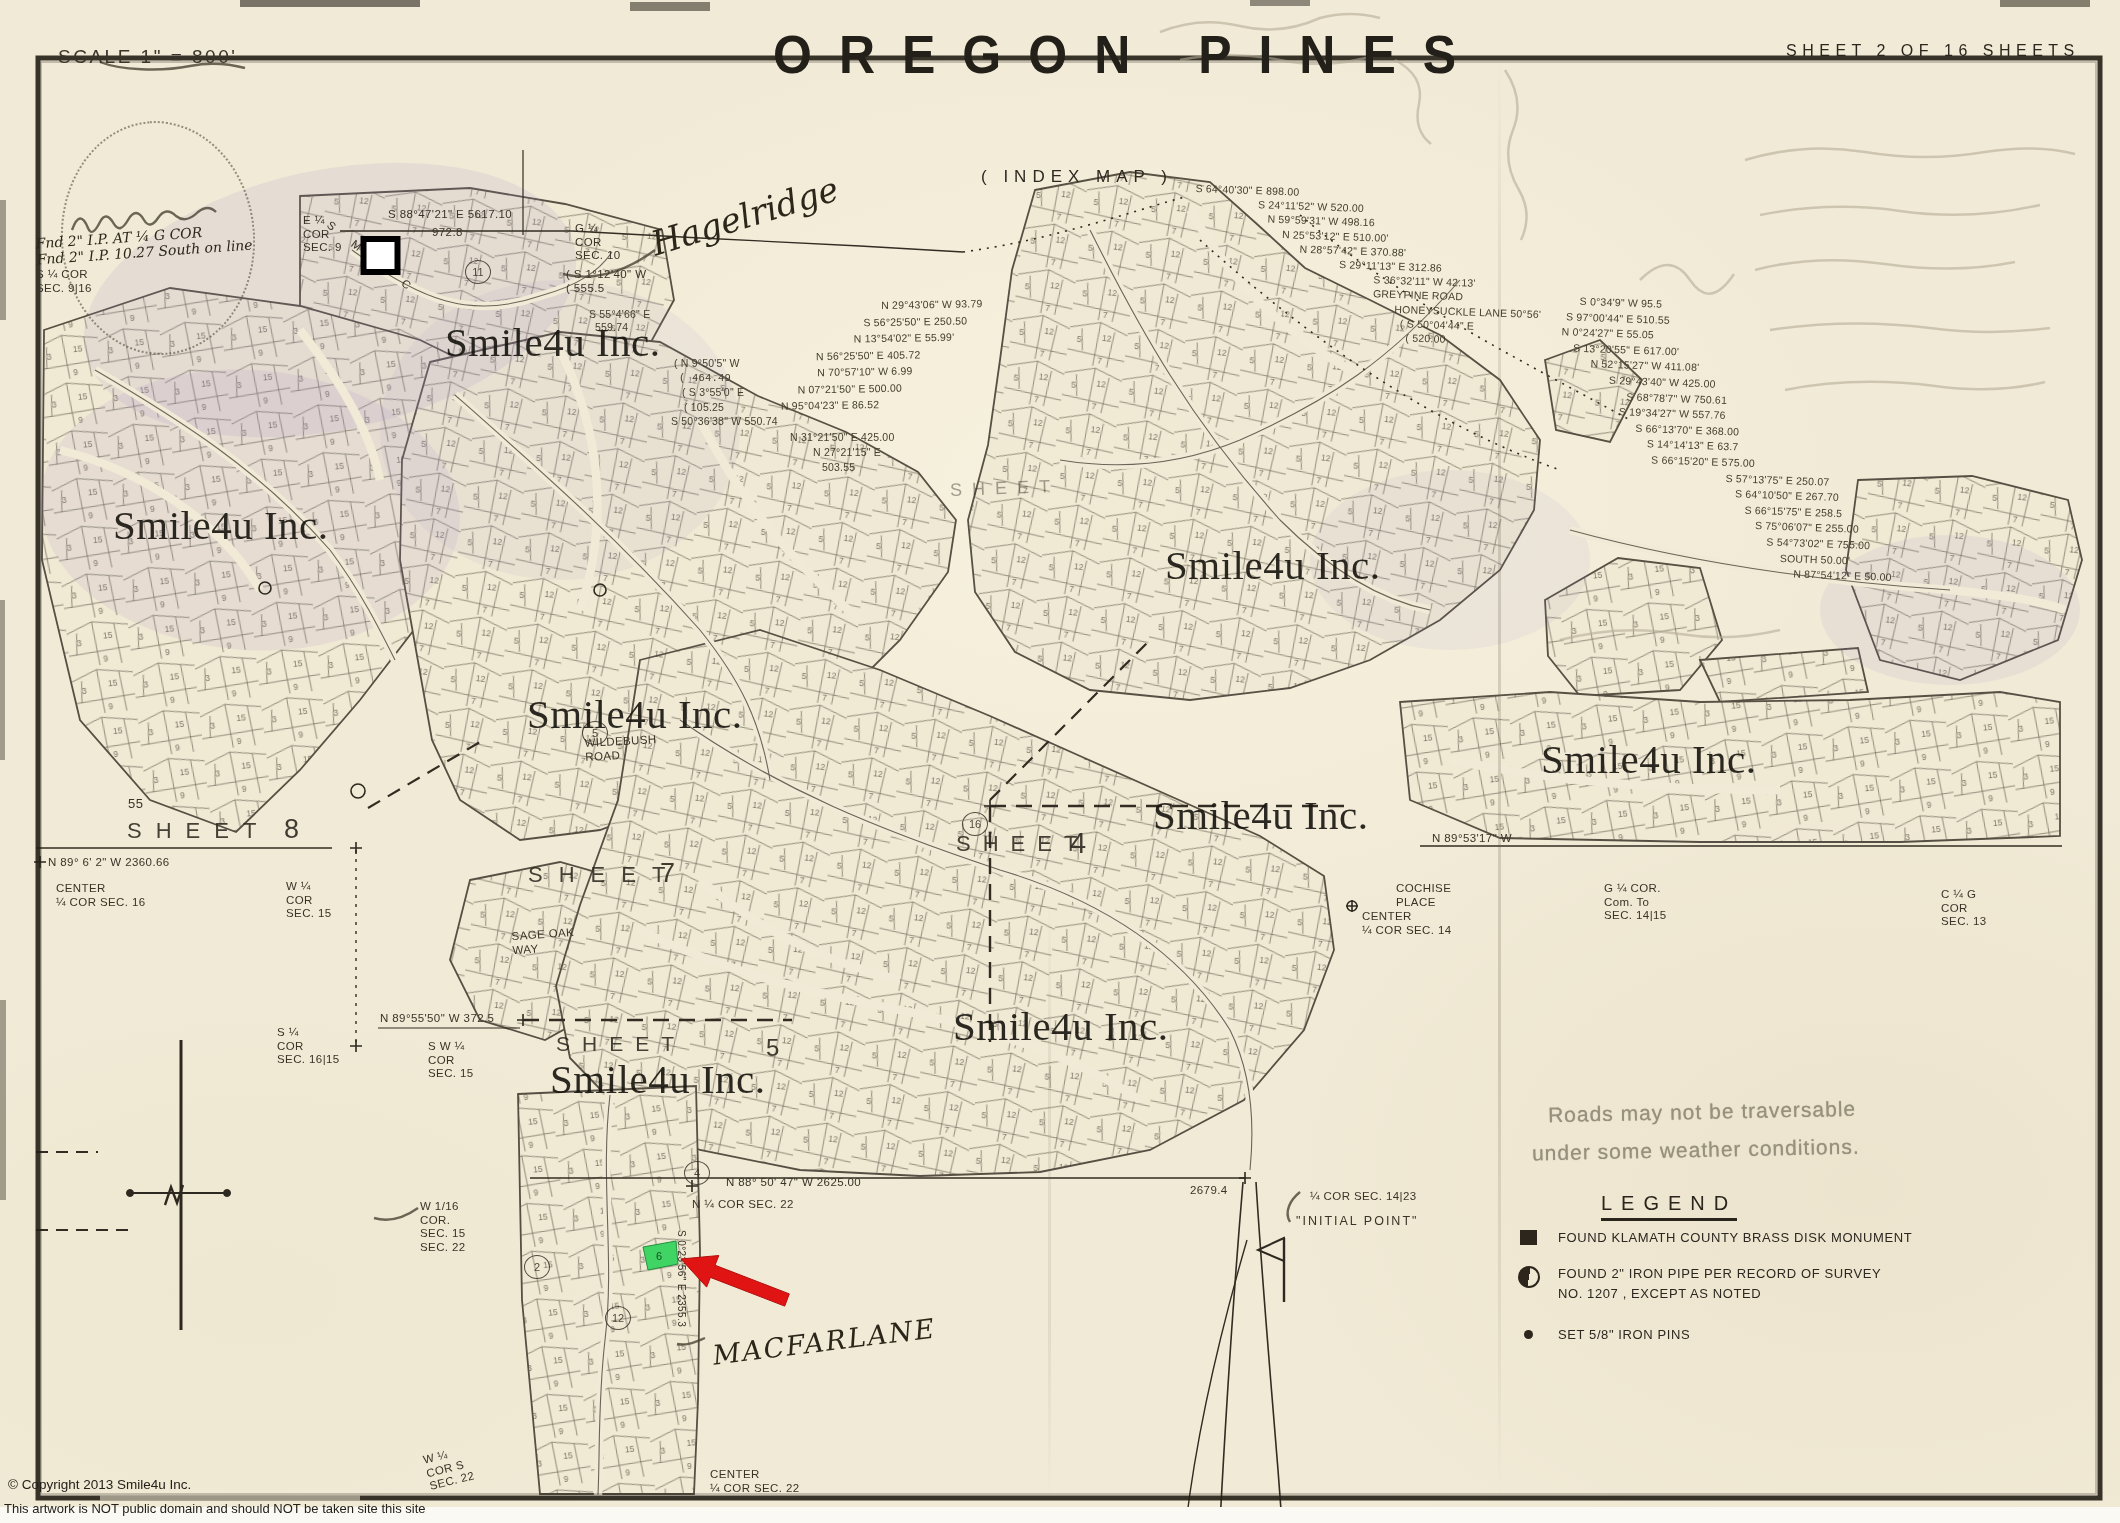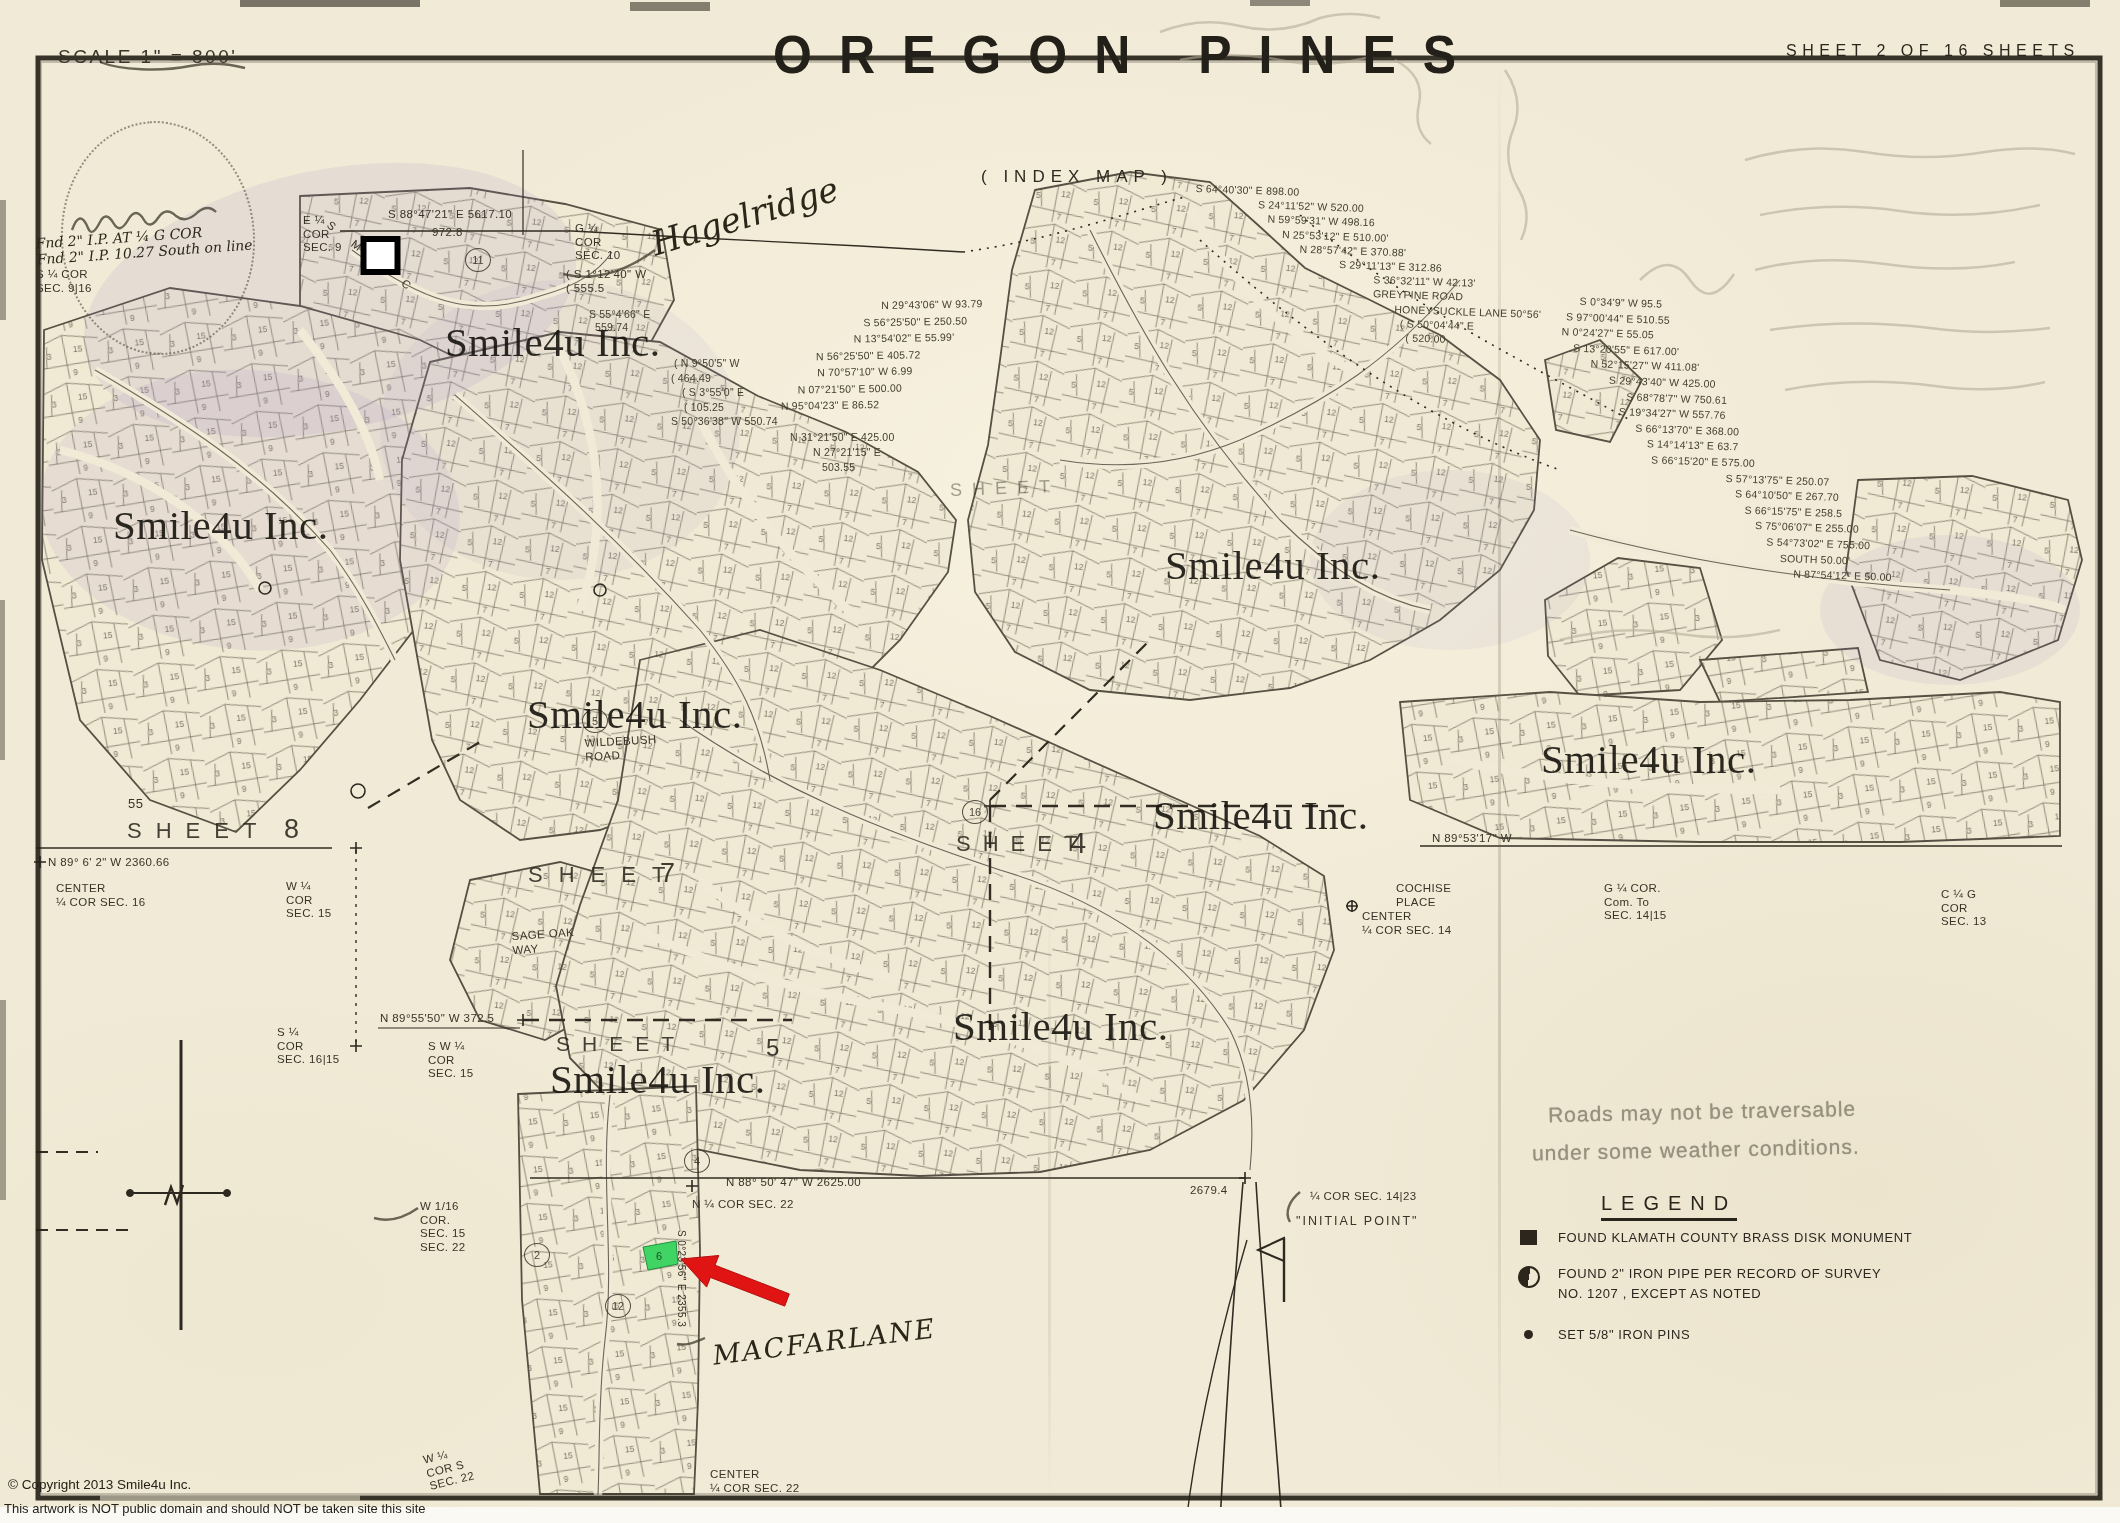--- a/index.html
+++ b/index.html
@@ -27,21 +27,21 @@
     opacity:.9;white-space:nowrap;letter-spacing:.5px;}
   .sheetword{font-size:22px;letter-spacing:14px;color:#2e2920;white-space:nowrap;opacity:.88;}
   .sheetnum{font-size:27px;color:#2e2920;opacity:.9;}
   .ghost{opacity:.42;}
   .script{font-family:"DejaVu Serif",serif;font-style:italic;color:#2b2619;white-space:nowrap;}
   .legendnote{font-size:21px;letter-spacing:1px;color:#96907d;white-space:nowrap;text-shadow:0 0 1px #a39d8a;}
   .legendtitle{font-size:20px;letter-spacing:9px;color:#2a251c;border-bottom:3px solid #2a251c;padding-bottom:3px;}
   .legenditem{font-size:13px;letter-spacing:.6px;color:#2c2720;white-space:nowrap;}
   .copy1{font-size:13.5px;color:#24211b;} .copy2{font-size:13px;color:#24211b;}
   .circlayer .circled{position:absolute;transform:translate(-50%,-50%);width:24px;height:22px;border:1.6px solid #3a3329;
-    border-radius:50%;display:flex;align-items:center;justify-content:center;font-size:11px;color:#352f24;opacity:.85;}
+    border-radius:50%;display:flex;align-items:center;justify-content:center;font-size:11px;color:#352f24;opacity:.85;margin-top:12px;}
   .oval{border:2px dotted #4a4132;border-radius:50%;opacity:.55;}
   .crease{position:absolute;width:3px;background:linear-gradient(180deg,rgba(100,90,70,0),rgba(100,90,70,.22) 30%,rgba(100,90,70,.22) 70%,rgba(100,90,70,0));}
   .sym-square{display:inline-block;width:17px;height:15px;background:#2c261c;}
   .sym-circle{display:inline-block;width:18px;height:18px;border:2px solid #2c261c;border-radius:50%;
     background:linear-gradient(100deg,#2c261c 50%,rgba(0,0,0,0) 50%);}
   .sym-dot{display:inline-block;width:9px;height:9px;background:#2c261c;border-radius:50%;}
   .bottomstrip{position:absolute;left:0;right:0;top:1507px;bottom:0;background:#fbf9f3;}
 </style>
 </head>
 <body>
@@ -293,21 +293,21 @@
       <div style="margin-left: 17px;">N 07°21'50" E  500.00</div>
       <div style="margin-left: 0px;">N 95°04'23" E  86.52</div>
     </div>
   <div class="bgroup ga2" style="left:788px;top:430px">
       <div style="margin-left: 2px;">N 31°21'50" E  425.00</div>
       <div style="margin-left: 25px;">N 27°21'15" E</div>
       <div style="margin-left: 34px;">503.55</div>
     </div>
   <div class="bgroup gb" style="left:671px;top:356px">
       <div style="margin-left: 3px;">( N 9°50'5" W</div>
-      <div style="margin-left: 0;">( 464.49</div>
+      <div style="margin-left: 8px; font-family: Liberation Mono, monospace;">( 464.49</div>
       <div style="margin-left: 11px;">( S 3°55'0" E</div>
       <div style="margin-left: 13px;">( 105.25</div>
       <div style="margin-left: 0px;">S 50°36'38" W  550.74</div>
     </div>
   <div class="bgroup glp" style="left:589px;top:308px">
       <div style="margin-left: 0px;">S 55°4'66" E</div>
       <div style="margin-left: 6px;">559.74</div>
     </div>
   <div class="bgroup gc" style="left:1190px;top:187px;transform:rotate(2deg)">
       <div style="margin-left: 3px;">S 64°40'30" E  898.00</div>

